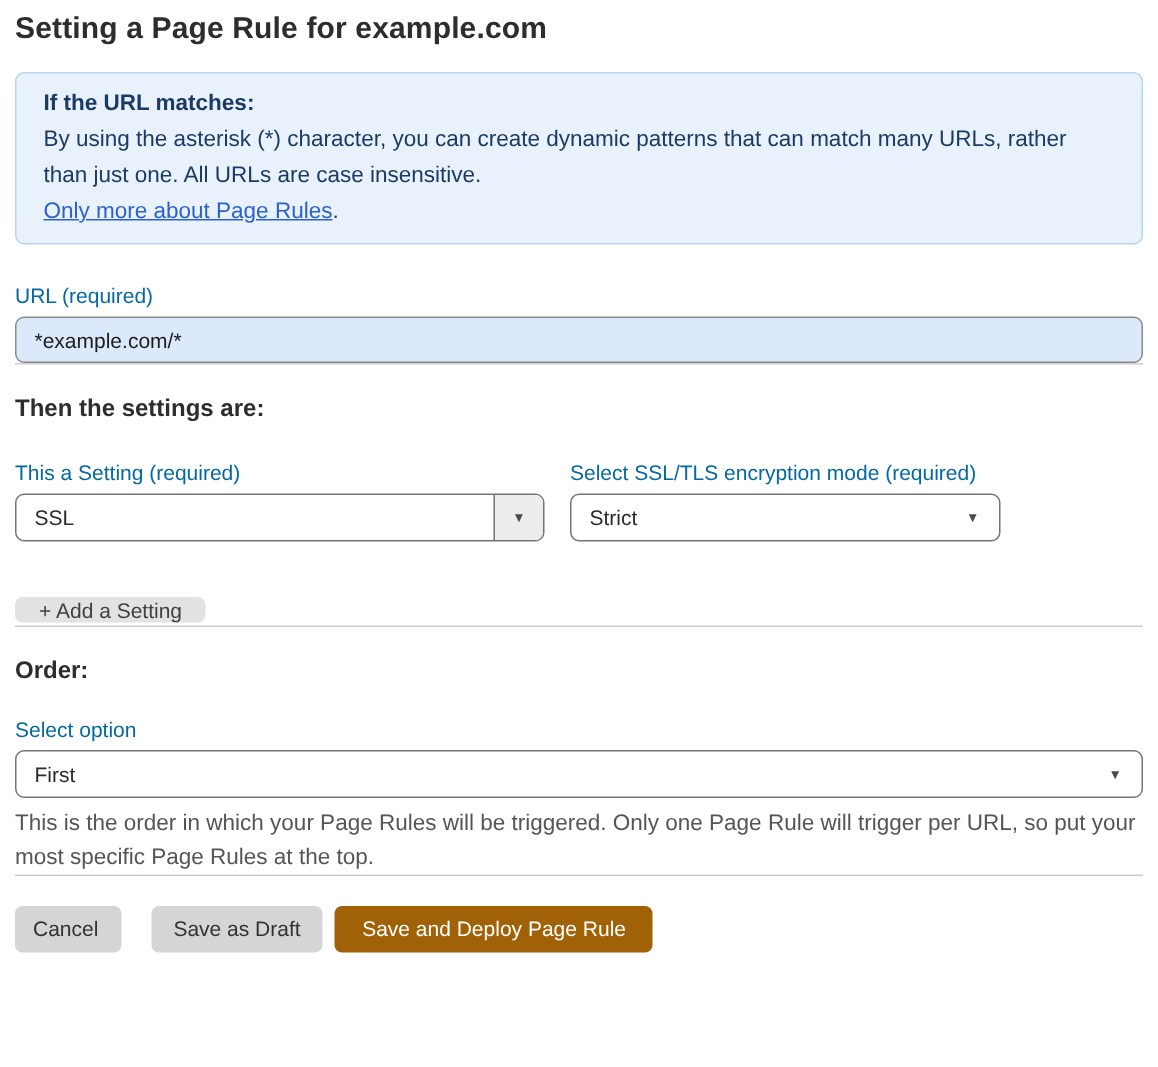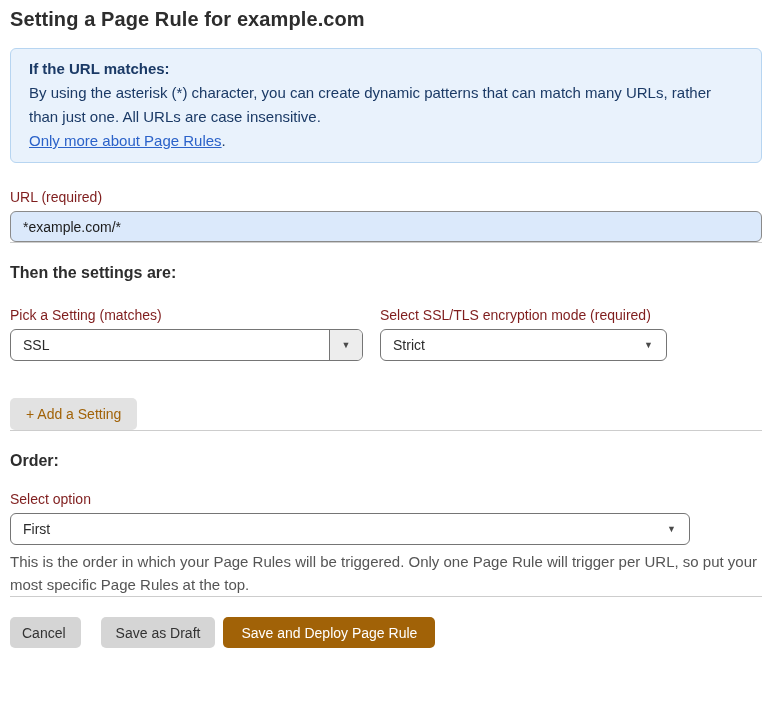--- a/index.html
+++ b/index.html
@@ -26,21 +26,21 @@
     font-size: 15px; line-height: 24px;
     margin-bottom: 25px;
   }
   .info-box .info-heading { font-weight: 700; }
   .info-box a.info-link {
     color: #2b62c9; text-decoration: underline; cursor: pointer;
   }
   .info-box .info-link-suffix { color: #1b3a66; }
 
   .field-label {
-    font-size: 14px; color: #7f1d1d; line-height: 18px;
+    font-size: 14px; color: #0369a1; line-height: 18px;
     display: block; margin-bottom: 5px;
   }
 
   .url-input {
     display: block; width: 752px; height: 31px;
     background: #dbe9fb;
     border: 1px solid #8a8a8a;
     border-radius: 6px;
     font-family: "Liberation Sans", sans-serif;
     font-size: 14px; color: #1c1c1c;
@@ -83,29 +83,29 @@
   .select-widget .arrow-boxed {
     width: 33px; height: 100%;
     background: #ededed;
     border-left: 1px solid #757575;
     display: flex; align-items: center; justify-content: center;
     font-size: 9px; color: #4a4a4a;
   }
 
   .add-setting-btn {
     margin-top: 37px;
-    height: 32px; padding: 0 16px;
+    height: 17px; padding: 0 16px;
     background: #e2e2e2; border: none; border-radius: 5px;
     font-family: "Liberation Sans", sans-serif;
-    font-size: 14px; color: #a16207;
+    font-size: 14px; color: #404040;
     cursor: pointer;
   }
 
   .order-select-wrap { margin-top: 20px; }
-  .order-select { width: 680px; }
+  .order-select { width: 752px; }
 
   .help-text {
     margin-top: 5px;
     font-size: 15px; line-height: 23px; color: #555555;
     max-width: 752px;
   }
 
   .footer-actions { display: flex; align-items: center; margin-top: 20px; }
   .btn {
     height: 31px; border: none; border-radius: 5px;
@@ -133,21 +133,21 @@
 
   <label class="field-label">URL (required)</label>
   <input class="url-input" type="text" value="*example.com/*" style="">
 
   <hr class="divider divider-1">
 
   <h2 class="section-heading">Then the settings are:</h2>
 
   <div class="settings-row">
     <div class="settings-col-1">
-      <label class="field-label">Pick a Setting (matches)</label>
+      <label class="field-label">This a Setting (required)</label>
       <div class="select-widget">
         <span class="select-value">SSL</span>
         <span class="arrow-boxed">▼</span>
       </div>
     </div>
     <div class="settings-col-2">
       <label class="field-label">Select SSL/TLS encryption mode (required)</label>
       <div class="select-widget">
         <span class="select-value">Strict</span>
         <span class="arrow-plain">▼</span>

